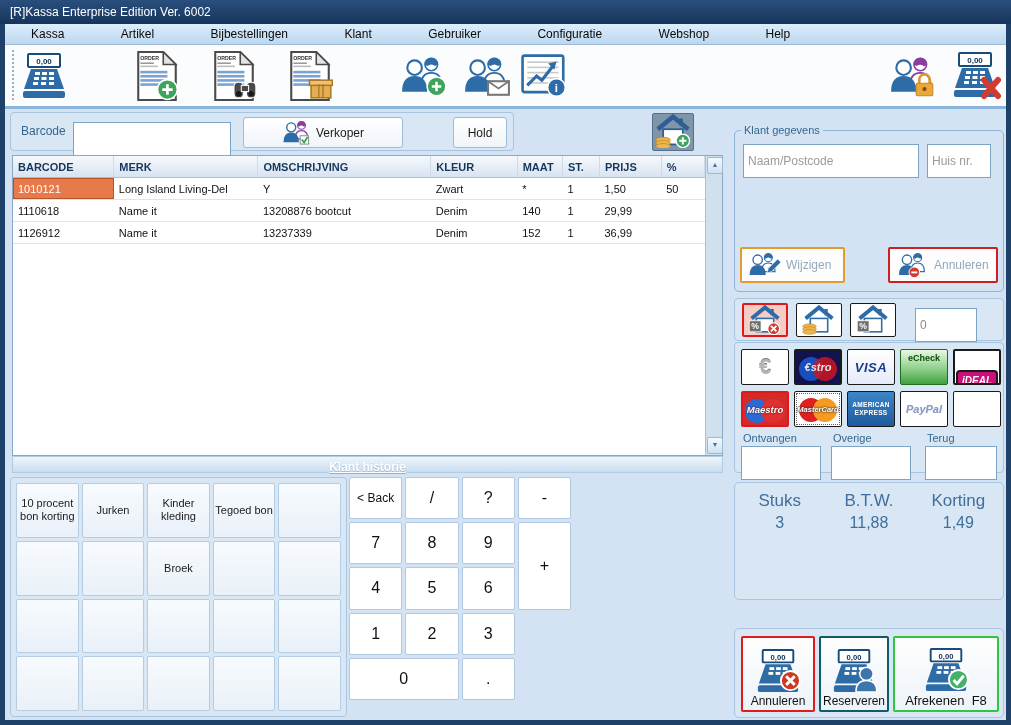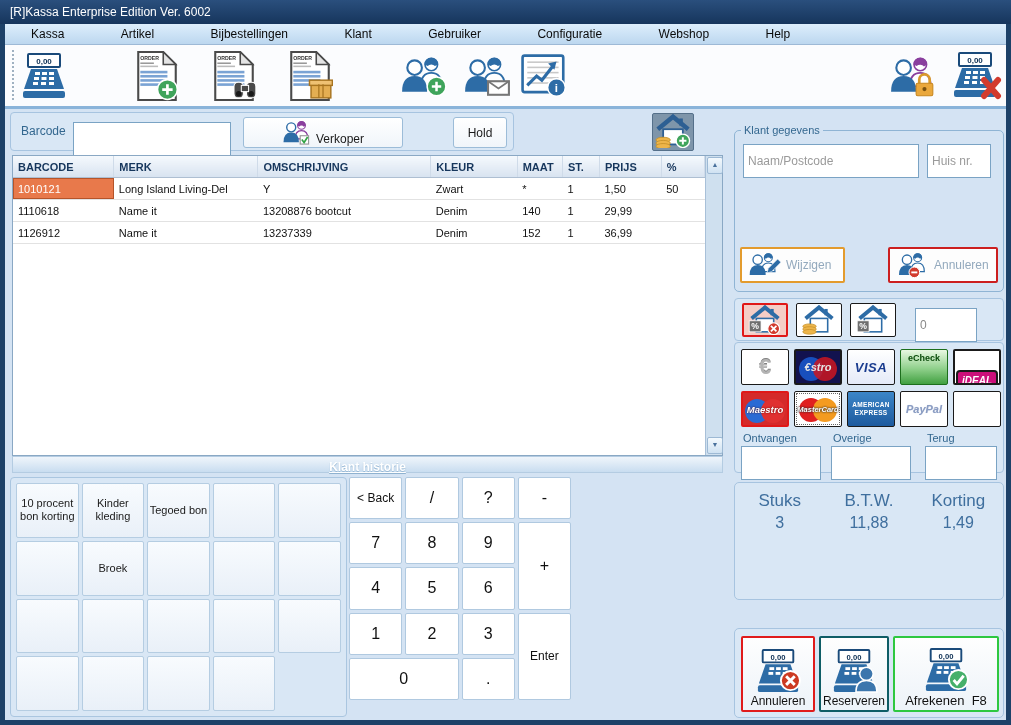--- a/index.html
+++ b/index.html
@@ -286,21 +286,21 @@
           </g>
       </svg>
     </button>
   </div>
 
   <div class="main">
 
     <div class="panel" style="left:5px;top:3px;width:504px;height:39px;">
       <span class="lbl" style="position:absolute;left:10px;top:11px;">Barcode</span>
       <input class="tbx" style="position: absolute; left: 62px; top: 9px; width: 158px;" value="">
-      <button class="btn" style="position:absolute;left:232px;top:4px;width:160px;height:31px;display:flex;align-items:flex-end;justify-content:center;gap:4px;">
+      <button class="btn" style="position:absolute;left:232px;top:4px;width:160px;height:31px;display:flex;align-items:center;justify-content:center;gap:4px;">
         <svg width="30" height="27" viewBox="0 0 46 42">
           <circle cx="30" cy="10" r="6" fill="#fff" stroke="#8a3f9e" stroke-width="1.8"></circle>
           <path d="M23.5 10 A6.5 6.5 0 0 1 36.5 10 L33.5 12 A4.6 4.6 0 0 0 26.5 11.5 Z" fill="#8a3f9e"></path>
           <path d="M20 31 q0 -13 10 -13 q10 0 10 13 z" fill="#fff" stroke="#8a3f9e" stroke-width="2"></path>
           <circle cx="14" cy="13" r="7" fill="#fff" stroke="#2d6ca6" stroke-width="2.2"></circle>
           <path d="M2 36 q0 -15 12 -15 q12 0 12 15 z" fill="#2d6ca6"></path>
           <rect x="28" y="26" width="13" height="13" fill="#fff" stroke="#999" stroke-width="1.8"></rect>
           <path d="M30.5 32 l3.5 4.5 5.5 -8.5" stroke="#2fa343" stroke-width="2.6" fill="none"></path>
         </svg>
         <span>Verkoper</span>
@@ -385,20 +385,21 @@
         <div class="varrow" style="bottom:1px;">▼</div>
       </div>
     </div>
 
     <div class="klant-historie">
       <a>Klant historie</a>
     </div>
 
     <div class="quick-grid">
       <button class="qbtn">10 procent bon korting</button>
+      <button class="qbtn">Jurken</button>
       <button class="qbtn">Kinder kleding</button>
       <button class="qbtn">Tegoed bon</button>
       <button class="qbtn"></button>
       <button class="qbtn"></button>
       <button class="qbtn"></button>
       <button class="qbtn">Broek</button>
       <button class="qbtn"></button>
       <button class="qbtn"></button>
       <button class="qbtn"></button>
       <button class="qbtn"></button>
@@ -420,21 +421,20 @@
       <button class="key" style="grid-column:1;grid-row:2;">7</button>
       <button class="key" style="grid-column:2;grid-row:2;">8</button>
       <button class="key" style="grid-column:3;grid-row:2;">9</button>
       <button class="key" style="grid-column:4;grid-row:2/4;">+</button>
       <button class="key" style="grid-column:1;grid-row:3;">4</button>
       <button class="key" style="grid-column:2;grid-row:3;">5</button>
       <button class="key" style="grid-column:3;grid-row:3;">6</button>
       <button class="key" style="grid-column:1;grid-row:4;">1</button>
       <button class="key" style="grid-column:2;grid-row:4;">2</button>
       <button class="key" style="grid-column:3;grid-row:4;">3</button>
-      <button class="key small" style="grid-column:4;grid-row:4/6;">Enter</button>
       <button class="key" style="grid-column:1/3;grid-row:5;">0</button>
       <button class="key" style="grid-column:3;grid-row:5;">.</button>
     </div>
 
     <fieldset class="kg">
       <legend>Klant gegevens</legend>
       <input class="tbx" style="position: absolute; left: 8px; top: 8px; width: 176px;" placeholder="Naam/Postcode">
       <input class="tbx" style="position: absolute; left: 192px; top: 8px; width: 64px;" placeholder="Huis nr.">
       <button class="kg-btn" style="left:5px;width:105px;border:2px solid #e39b2d;">
         <svg width="34" height="28" viewBox="0 0 50 42">

